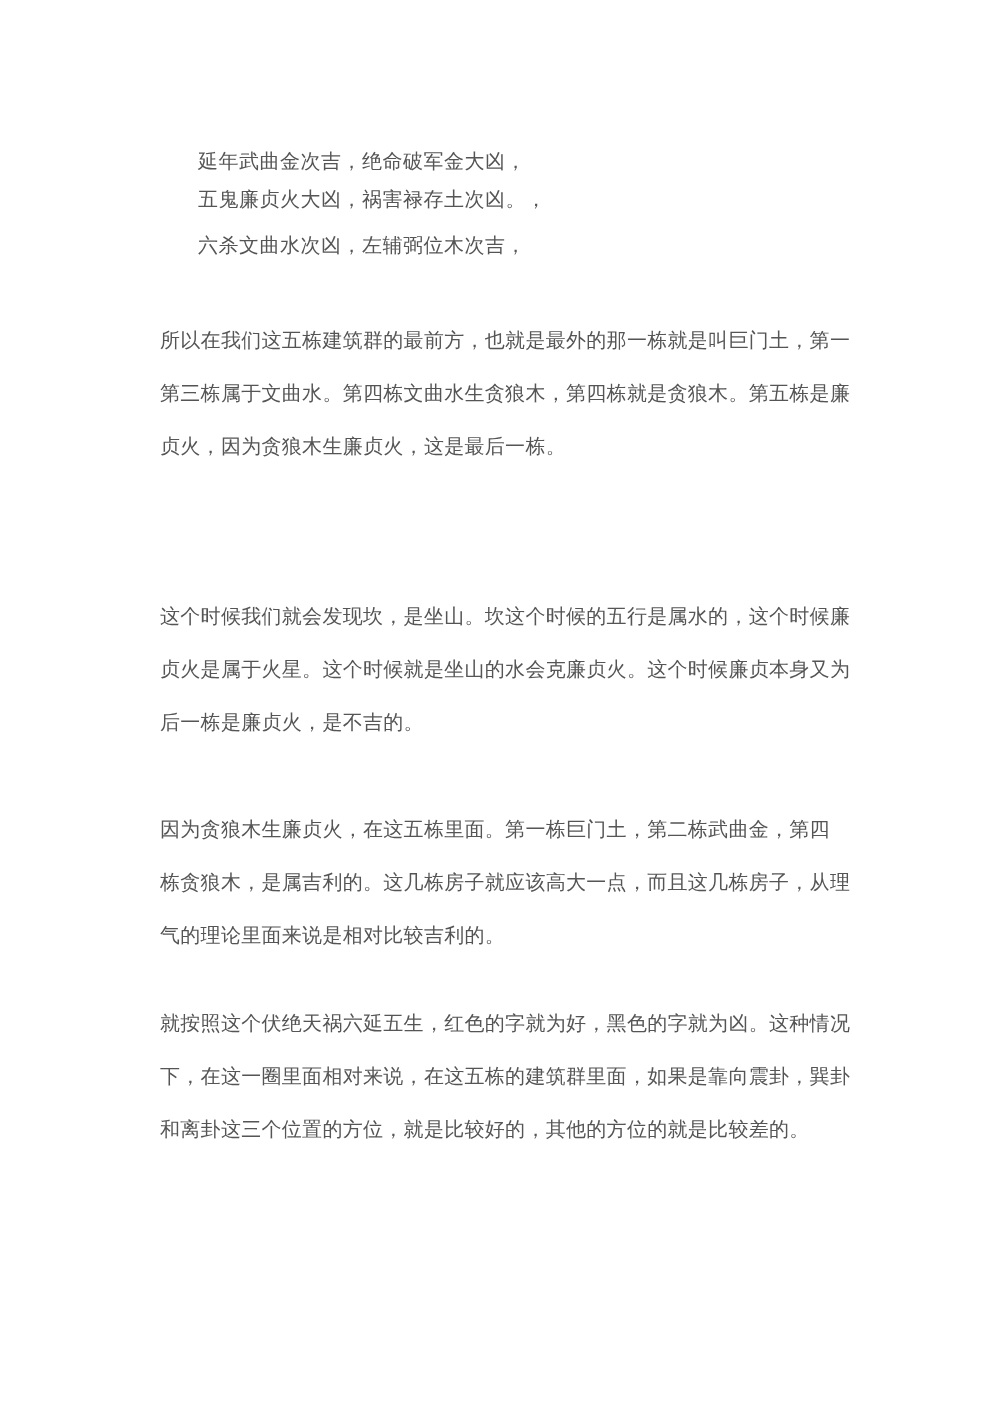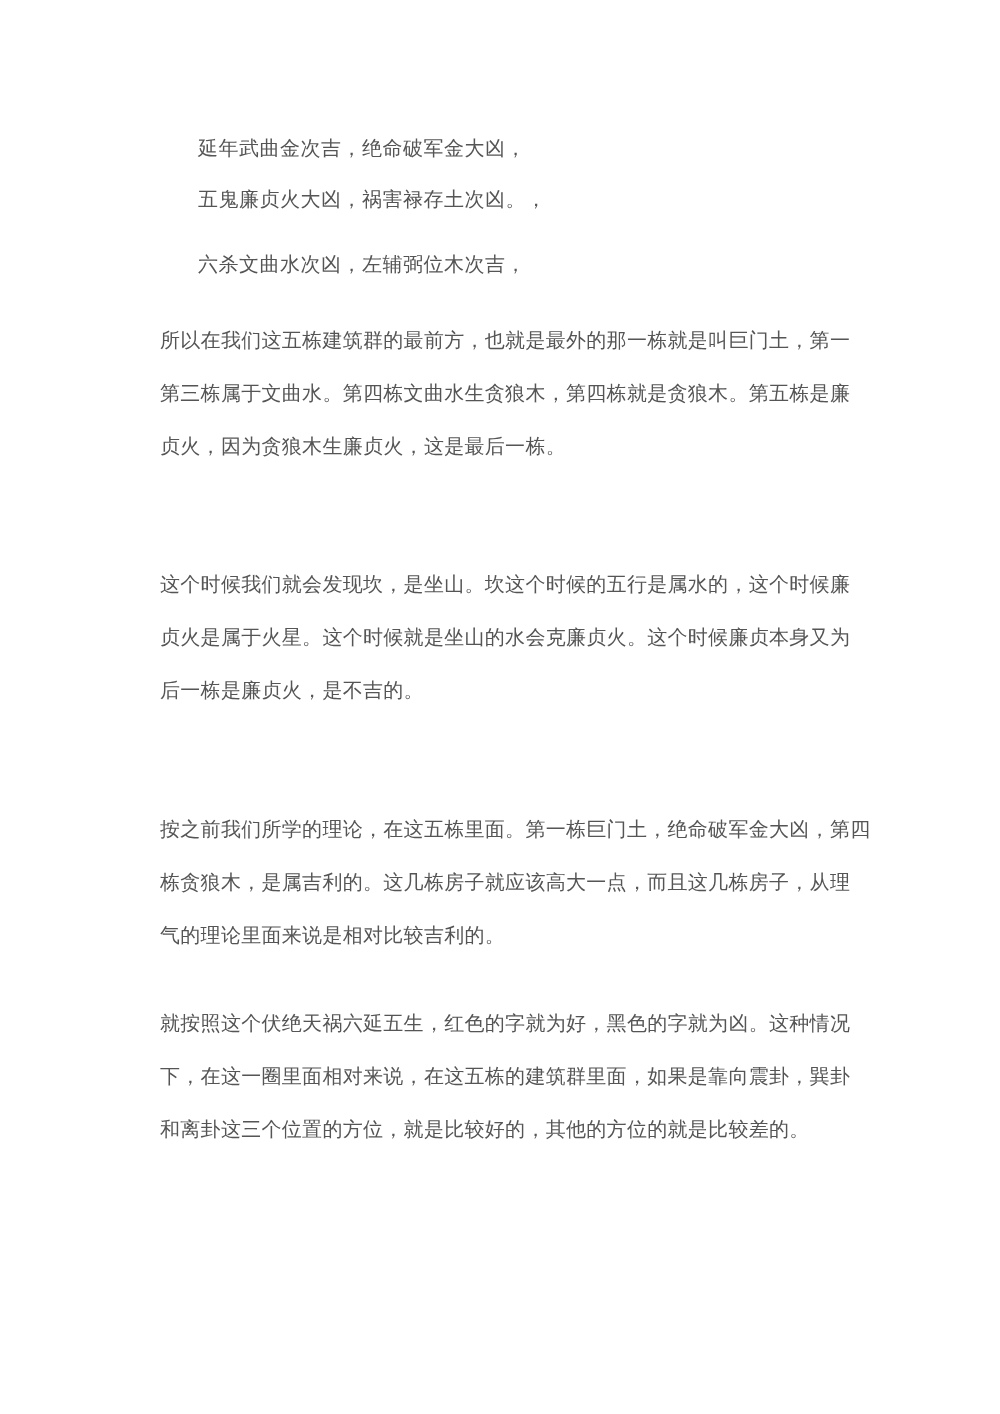--- a/index.html
+++ b/index.html
@@ -42,38 +42,38 @@
       display: block;
       white-space: nowrap;
       height: 53px;
     }
   </style>
 </head>
 <body>
 
 <div class="page">
 
-  <div class="verse" style="top:135px;">延年武曲金次吉，绝命破军金大凶，</div>
+  <div class="verse" style="top:148px;">延年武曲金次吉，绝命破军金大凶，</div>
   <div class="verse" style="top:186px;">五鬼廉贞火大凶，祸害禄存土次凶。，</div>
-  <div class="verse" style="top:251px;">六杀文曲水次凶，左辅弼位木次吉，</div>
+  <div class="verse" style="top:232px;">六杀文曲水次凶，左辅弼位木次吉，</div>
 
   <div class="para" style="top:314px;">
     <span class="line">所以在我们这五栋建筑群的最前方，也就是最外的那一栋就是叫巨门土，第一</span>
     <span class="line">第三栋属于文曲水。第四栋文曲水生贪狼木，第四栋就是贪狼木。第五栋是廉</span>
     <span class="line">贞火，因为贪狼木生廉贞火，这是最后一栋。</span>
   </div>
 
-  <div class="para" style="top:558px;">
+  <div class="para" style="top:590px;">
     <span class="line">这个时候我们就会发现坎，是坐山。坎这个时候的五行是属水的，这个时候廉</span>
     <span class="line">贞火是属于火星。这个时候就是坐山的水会克廉贞火。这个时候廉贞本身又为</span>
     <span class="line">后一栋是廉贞火，是不吉的。</span>
   </div>
 
   <div class="para" style="top:803px;">
-    <span class="line">按之前我们所学的理论，在这五栋里面。第一栋巨门土，绝命破军金大凶，第四</span>
+    <span class="line">因为贪狼木生廉贞火，在这五栋里面。第一栋巨门土，第二栋武曲金，第四</span>
     <span class="line">栋贪狼木，是属吉利的。这几栋房子就应该高大一点，而且这几栋房子，从理</span>
     <span class="line">气的理论里面来说是相对比较吉利的。</span>
   </div>
 
   <div class="para" style="top:997px;">
     <span class="line">就按照这个伏绝天祸六延五生，红色的字就为好，黑色的字就为凶。这种情况</span>
     <span class="line">下，在这一圈里面相对来说，在这五栋的建筑群里面，如果是靠向震卦，巽卦</span>
     <span class="line">和离卦这三个位置的方位，就是比较好的，其他的方位的就是比较差的。</span>
   </div>
 

